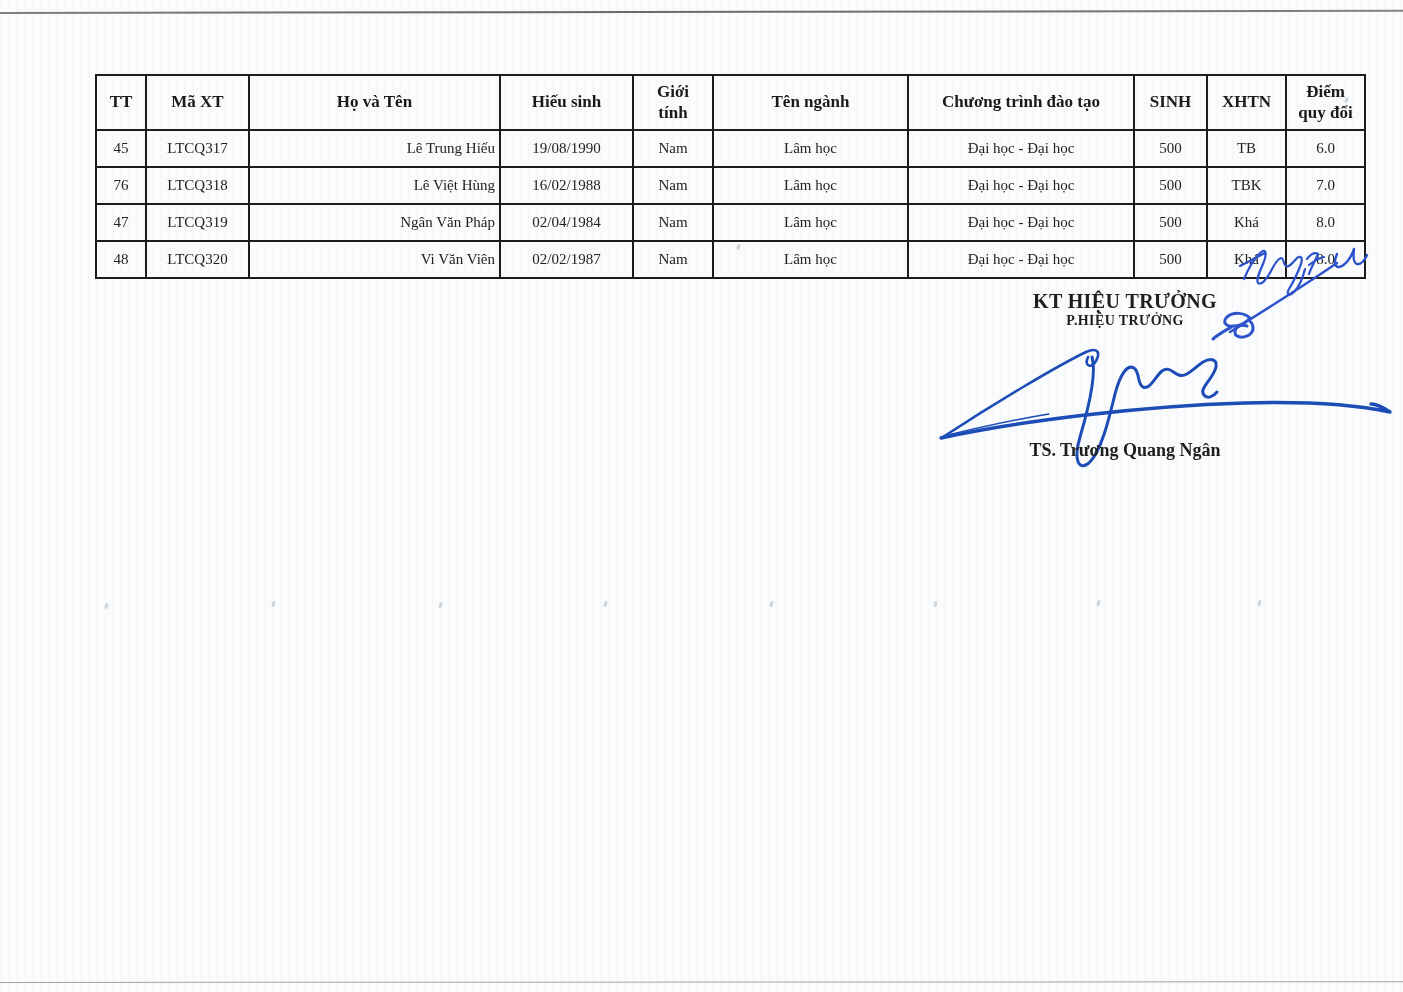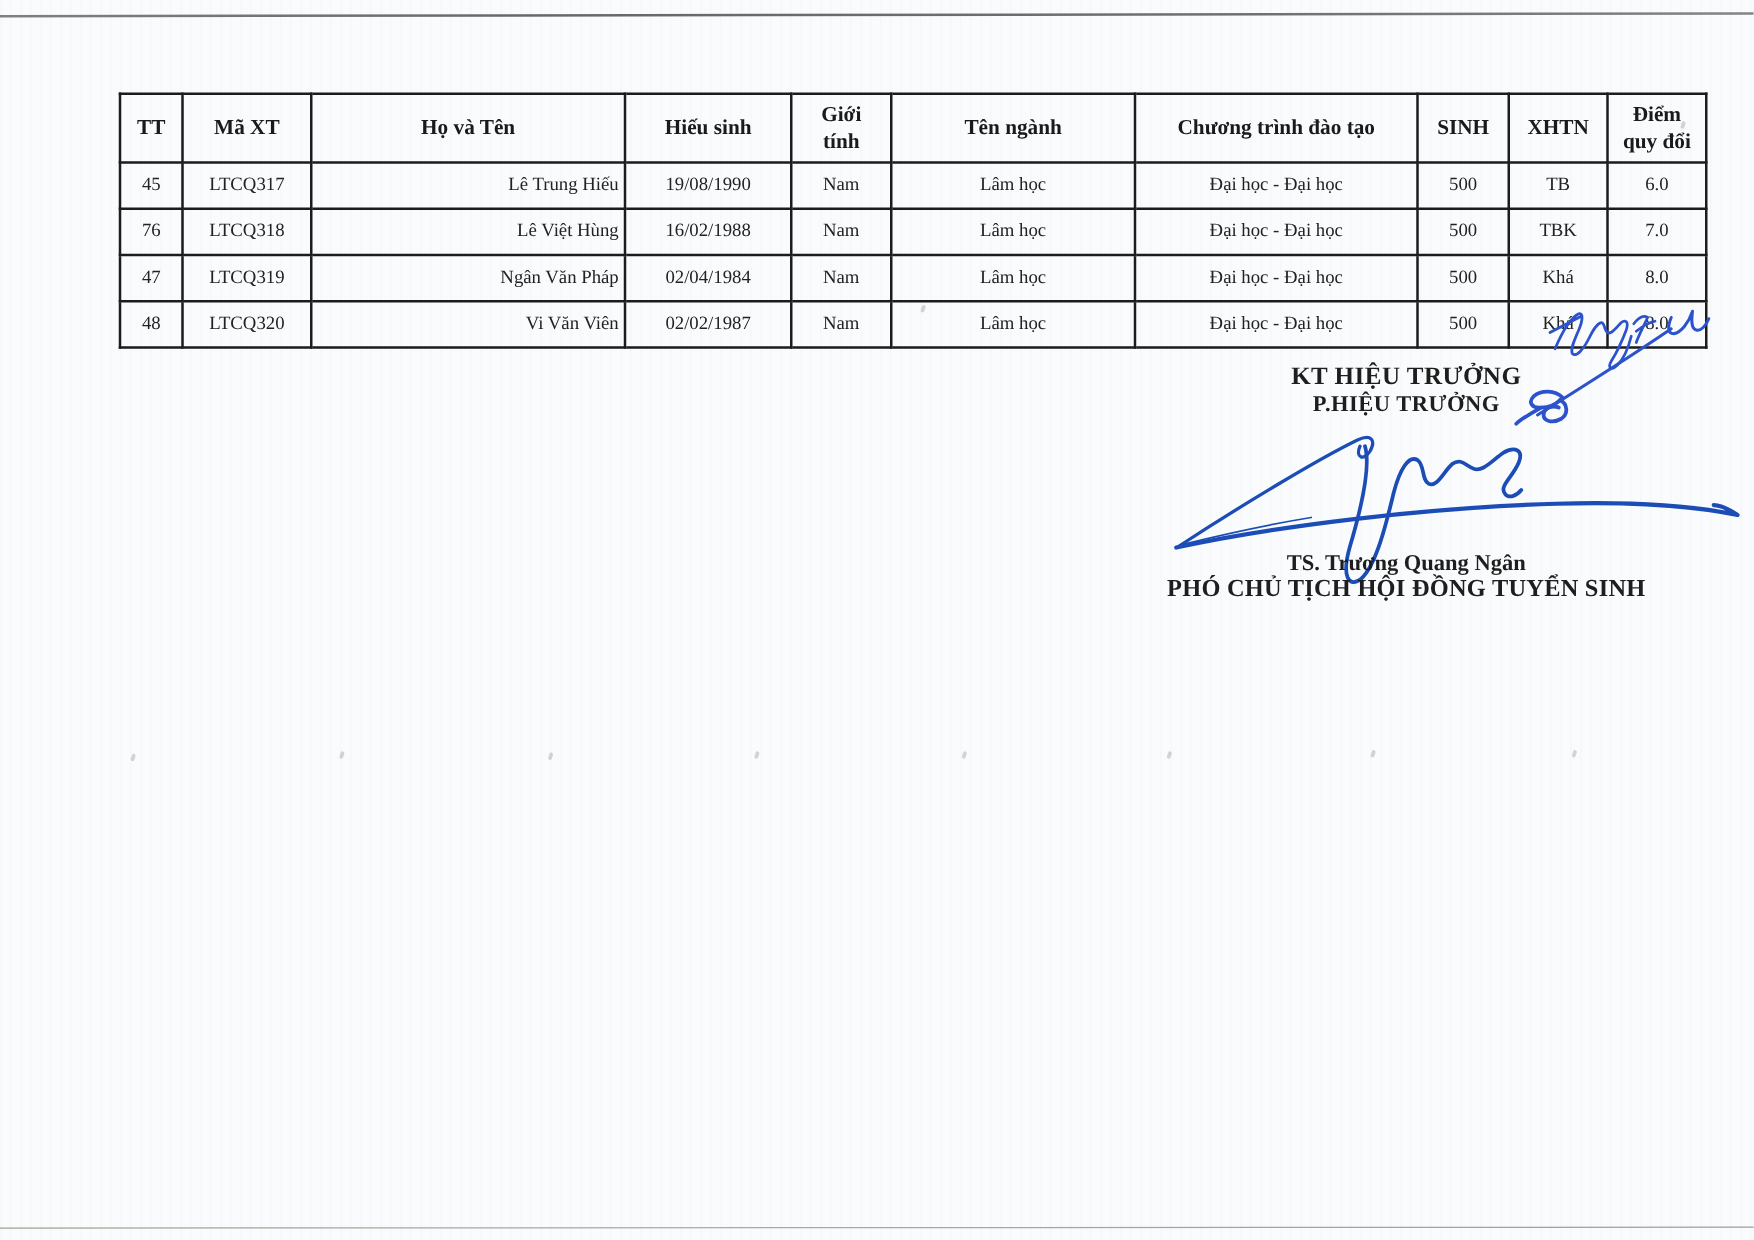--- a/index.html
+++ b/index.html
@@ -41,21 +41,21 @@
   }
   table.records td{
     height:33px;font-size:15px;text-align:center;vertical-align:middle;
     padding:1px 4px;color:#222;
   }
   table.records td.name{text-align:right;padding-left:6px;}
   .sig-text{
     position:absolute;text-align:center;font-weight:bold;color:#1e1e1e;
   }
   .sig-head1{left:950px;top:290px;width:350px;font-size:20px;letter-spacing:.4px;}
-  .sig-head2{left:950px;top:313px;width:350px;font-size:18px;letter-spacing:.4px;}
+  .sig-head2{left:950px;top:313px;width:350px;font-size:14px;letter-spacing:.4px;}
   .sig-name{left:950px;top:440px;width:350px;font-size:18px;font-family:Liberation Serif, serif;}
   .sig-title{left:900px;top:461px;width:450px;font-size:19.5px;letter-spacing:.2px;}
   svg.ink{position:absolute;left:900px;top:230px;width:503px;height:262px;overflow:visible;}
   .speck{
     position:absolute;width:3px;height:6px;border-radius:2px;
     background:#9aa4ae;opacity:.45;transform:rotate(18deg);
   }
 </style>
 </head>
 <body>
@@ -155,21 +155,20 @@
     </g>
     <g fill="none" stroke="#1c4cb5" stroke-linecap="round" stroke-linejoin="round">
       <path stroke-width="2.6" d="M943 437 C995 403 1057 366 1086 352 C1097 347 1101 352 1096 361 C1091 369 1084 366 1088 357"></path>
       <path stroke-width="1.4" d="M944 436 C985 426 1018 419 1049 414"></path>
       <path stroke-width="3" d="M1092 357 C1097 374 1088 410 1080 437 C1073 461 1079 471 1089 463 C1101 452 1109 419 1115 394 C1120 375 1127 364 1134 368 C1140 372 1137 384 1143 387 C1150 390 1155 377 1162 371 C1169 366 1173 373 1179 375 C1186 378 1194 368 1203 362 C1212 357 1219 360 1215 370 C1210 382 1199 389 1204 395 C1207 399 1213 397 1217 392"></path>
       <path stroke-width="3.4" d="M941 438 C1020 421 1140 406 1245 403 C1315 401 1361 406 1390 412 C1384 408 1377 404 1371 404"></path>
     </g>
   </svg>
 
   <div class="sig-text sig-name">TS. Trương Quang Ngân</div>
-  <div class="sig-text sig-title">PHÓ CHỦ TỊCH HỘI ĐỒNG TUYỂN SINH</div>
 
   <div class="speck" style="left:105px;top:603px"></div>
   <div class="speck" style="left:272px;top:601px"></div>
   <div class="speck" style="left:439px;top:602px"></div>
   <div class="speck" style="left:604px;top:601px"></div>
   <div class="speck" style="left:770px;top:601px"></div>
   <div class="speck" style="left:934px;top:601px"></div>
   <div class="speck" style="left:1097px;top:600px"></div>
   <div class="speck" style="left:1258px;top:600px"></div>
   <div class="speck" style="left:1345px;top:97px"></div>

